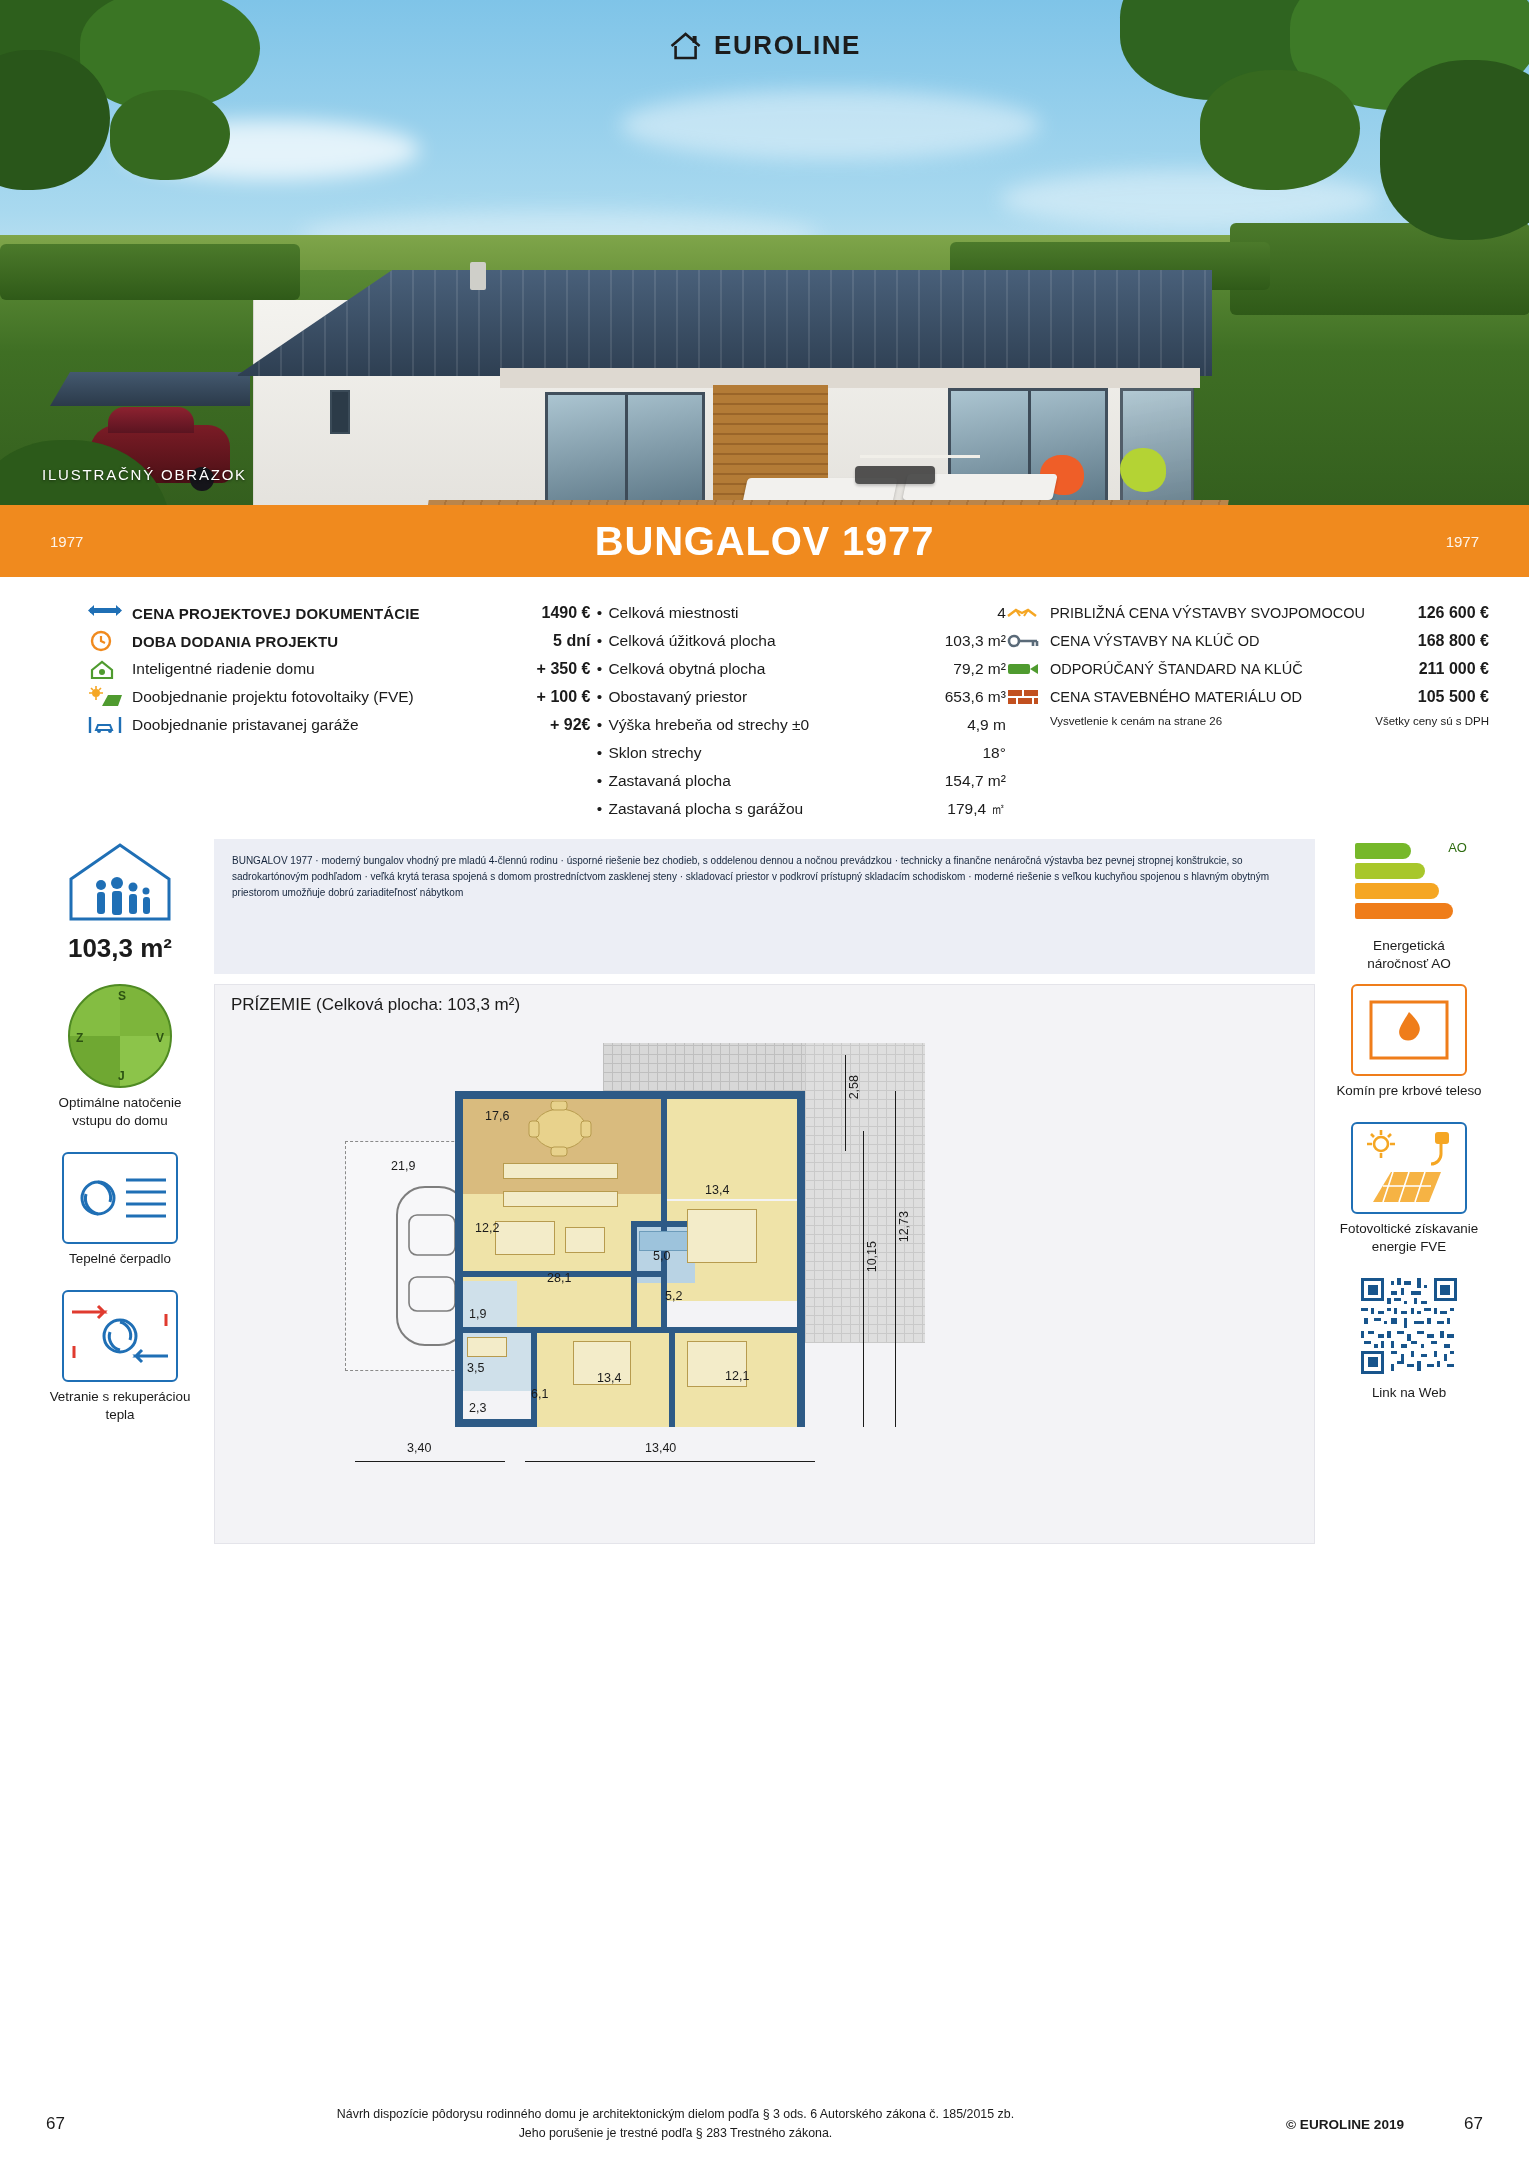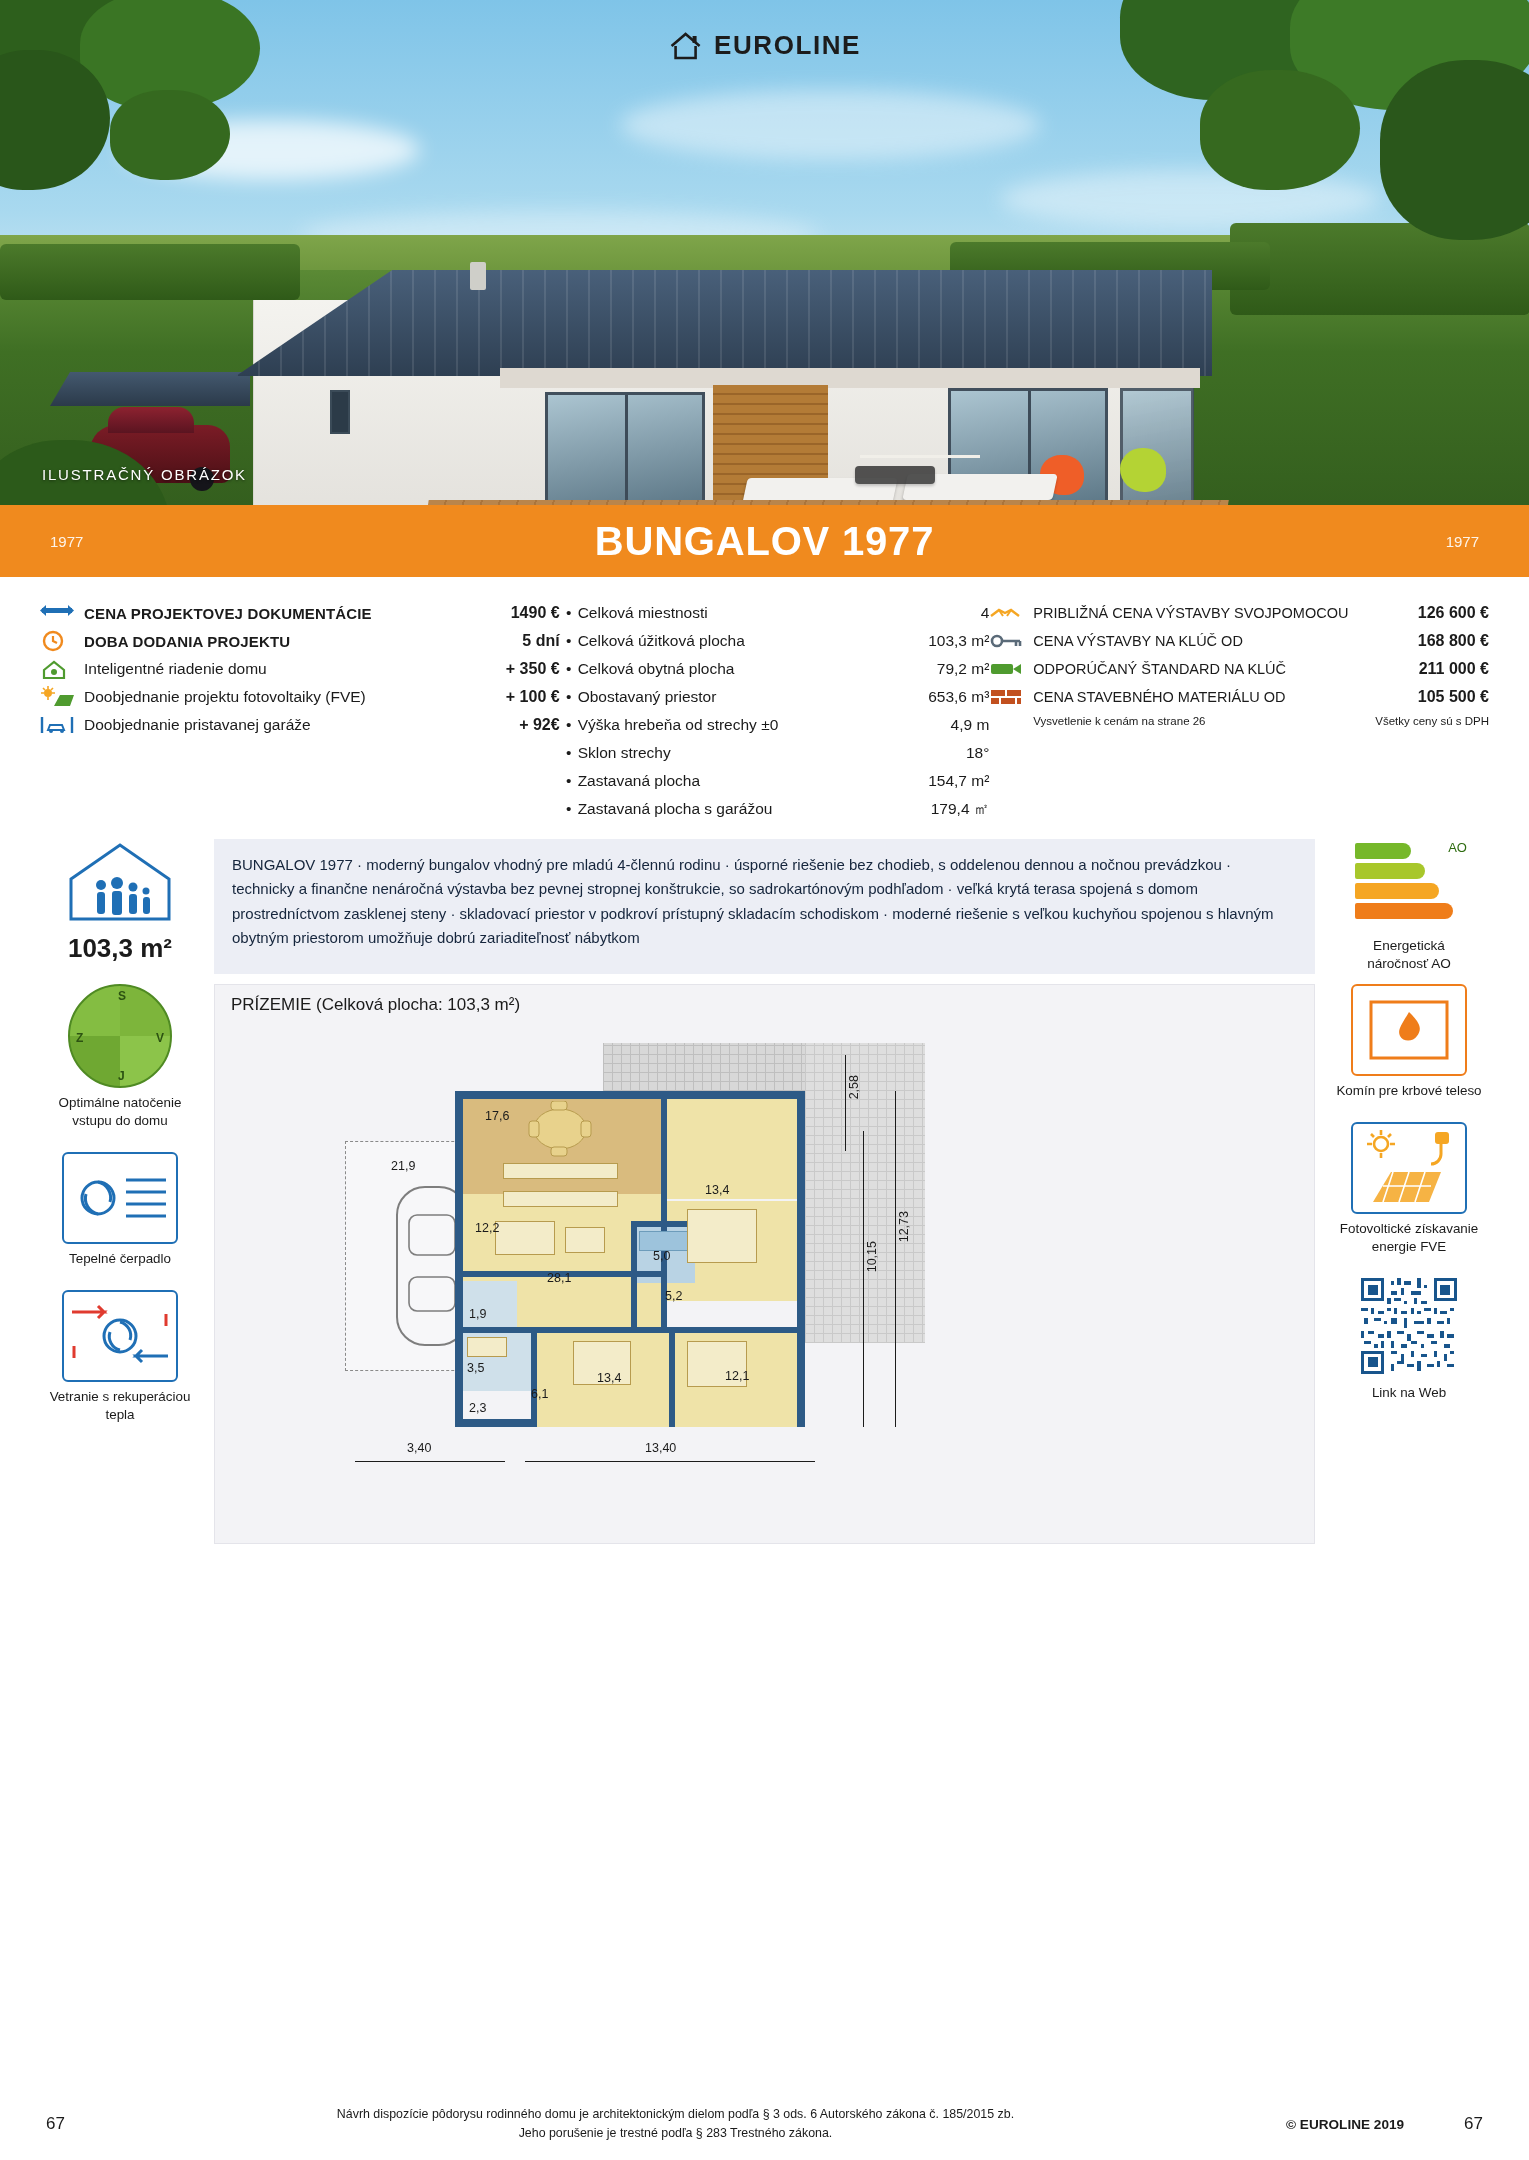--- a/index.html
+++ b/index.html
@@ -141,21 +141,21 @@
     position:relative; width:1529px; height:72px;
     background:#f08a1e; color:#fff;
     display:flex; align-items:center; justify-content:center;
   }
   .titlebar .t-main { font-size:40px; font-weight:bold; letter-spacing:.02em; }
   .titlebar .t-left { position:absolute; left:50px; font-size:15px; opacity:.9; }
   .titlebar .t-right { position:absolute; right:50px; font-size:15px; opacity:.9; }
 
   
   .specs {
-    display:flex; padding:22px 40px 6px 40px; gap:0;
+    display:flex; padding:22px 40px 6px 40px; gap:0;margin-left:48px;
   }
   .spec-col { }
   .spec-col.left { width:520px; }
   .spec-col.mid  { width:430px; }
   .spec-col.right{ width:500px; }
 
   .srow { display:flex; align-items:center; gap:10px; height:28px; }
   .srow .ico { width:34px; height:22px; flex:none; position:relative; }
   .srow .lab { flex:1; font-size:15.5px; }
   .srow .val { font-size:16px; font-weight:bold; white-space:nowrap; }
@@ -175,21 +175,21 @@
   .notes span { color:#1b1b1b; }
 
   
   .middle {
     display:flex; padding:10px 40px 0 40px; gap:14px;
   }
   .mid-left { width:160px; text-align:center; }
   .mid-left .area { font-size:26px; font-weight:bold; margin-top:4px; }
   .desc {
     flex:1; background:#eceef5; padding:14px 18px;
-    font-size:15px; line-height:1.62; color:#15253c;
+    font-size:10px; line-height:1.62; color:#15253c;
   }
   .mid-right { width:160px; text-align:center; font-size:13.6px; line-height:1.35; }
 
   
   .planwrap { display:flex; padding:10px 40px 0 40px; gap:14px; }
   .icons-col { width:160px; }
   .icon-card { text-align:center; margin-bottom:22px; }
   .icon-card .cap { font-size:13.4px; line-height:1.34; margin-top:6px; }
   .icon-box {
     width:116px; height:92px; margin:0 auto; border:2px solid #1f6fb5;

